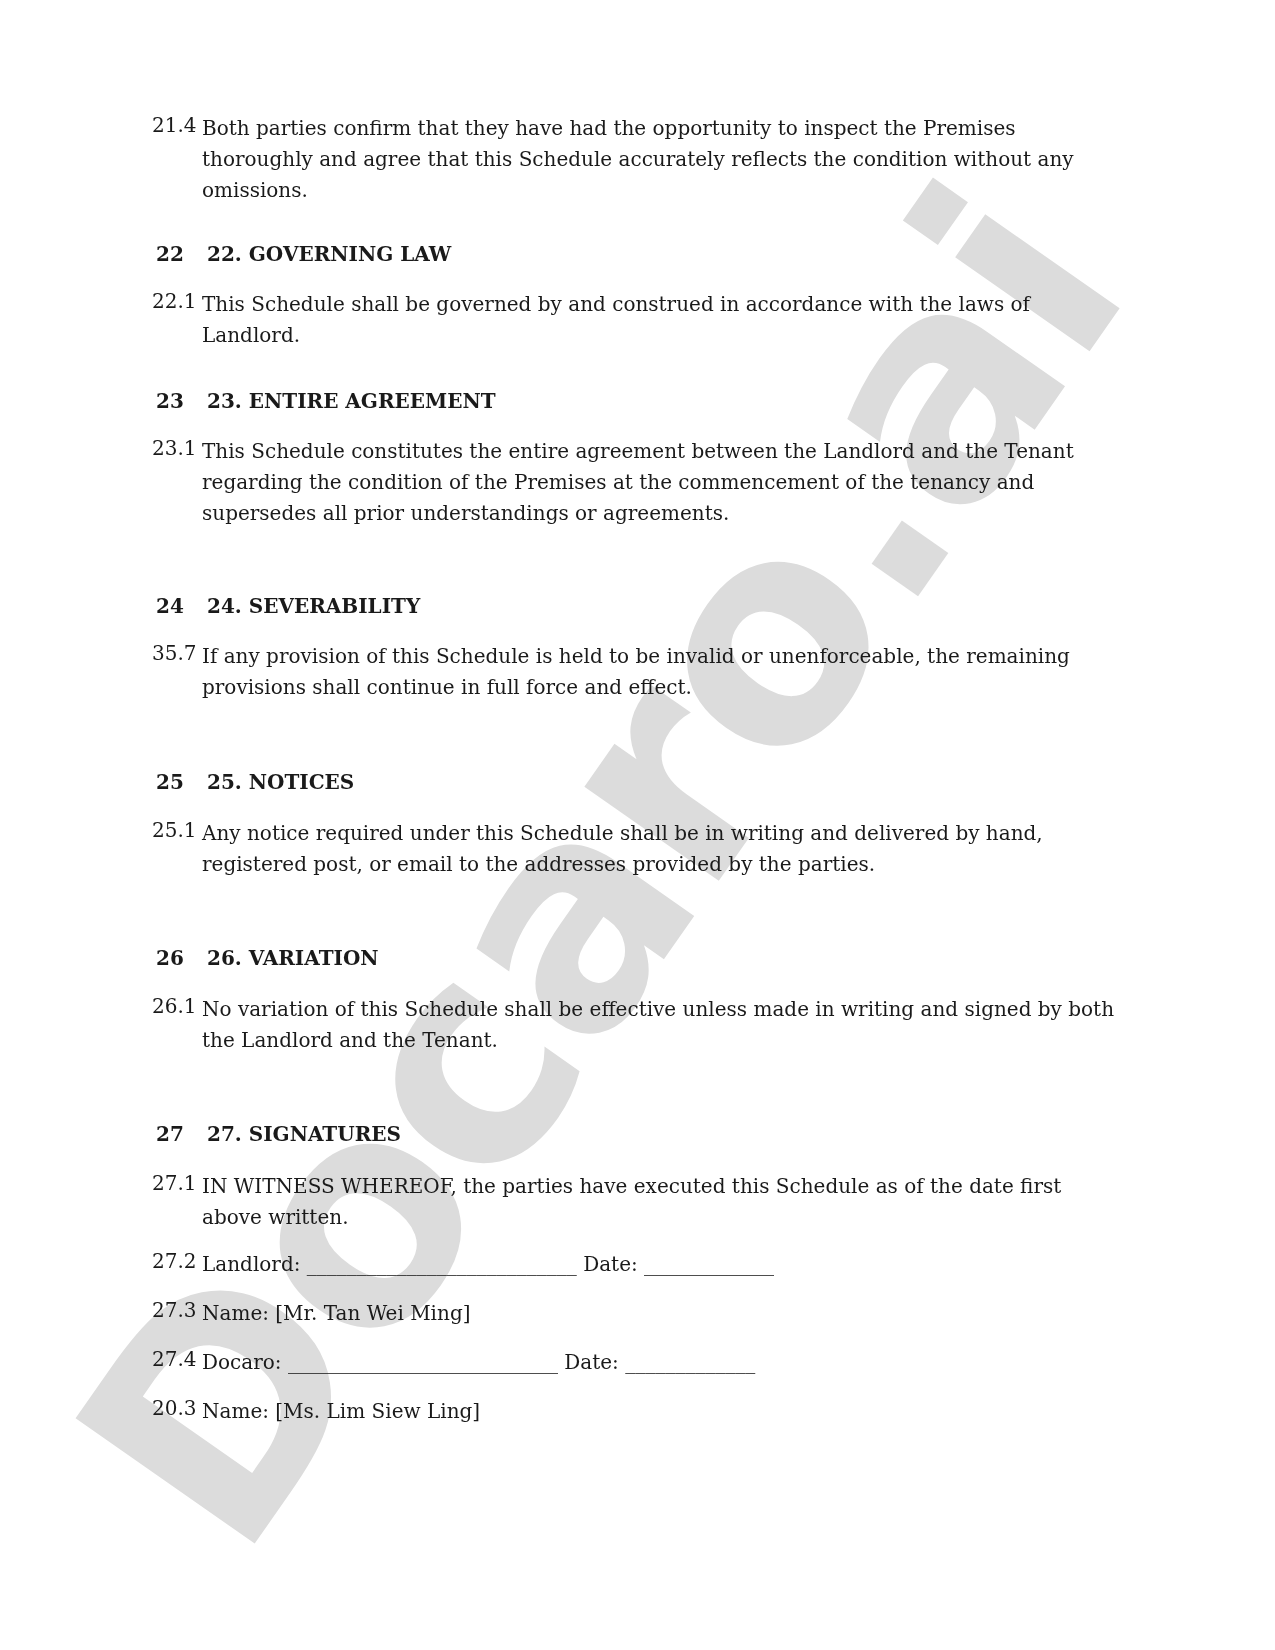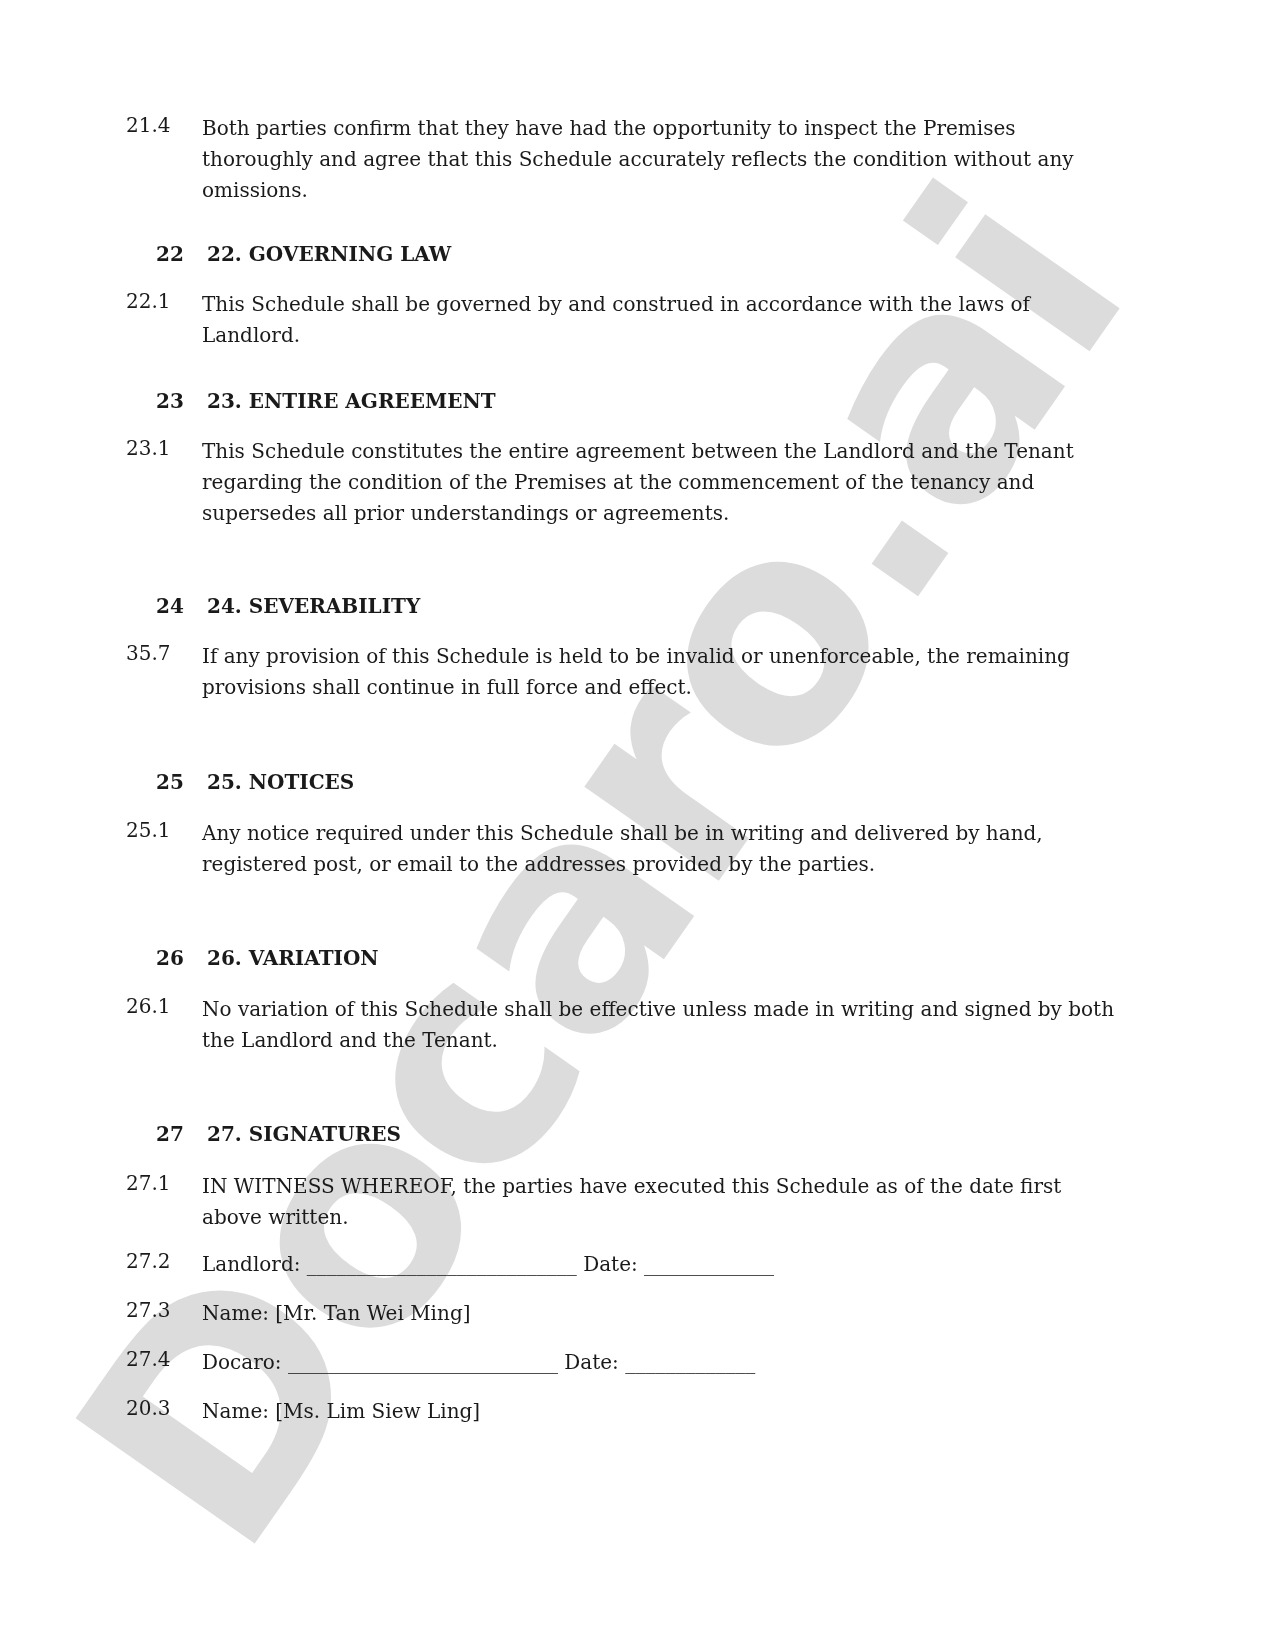--- a/index.html
+++ b/index.html
@@ -11,21 +11,21 @@
   }
   .watermark {
     position: absolute; left: 600px; top: 870px;
     transform: translate(-50%, -50%) rotate(-55deg);
     font-family: "DejaVu Sans", "Liberation Sans", sans-serif;
     font-weight: bold; font-size: 300px; color: #dcdcdc;
     white-space: nowrap; letter-spacing: -6px; z-index: 0;
     pointer-events: none; user-select: none;
   }
   .row { position: absolute; left: 0; width: 1275px; z-index: 1; }
-  .num { position: absolute; left: 126px; width: 50px; }
+  .num { position: absolute; left: 152px; width: 50px; }
   .hnum { position: absolute; left: 156px; width: 42px; text-align: left; font-weight: bold; }
   .txt { position: absolute; left: 202px; width: 920px; line-height: 31px; }
   .htxt { position: absolute; left: 207px; font-weight: bold; text-align: right; }
 </style>
 </head>
 <body>
 
 <div class="page">
   <div class="watermark">Docaro.ai</div>
 

